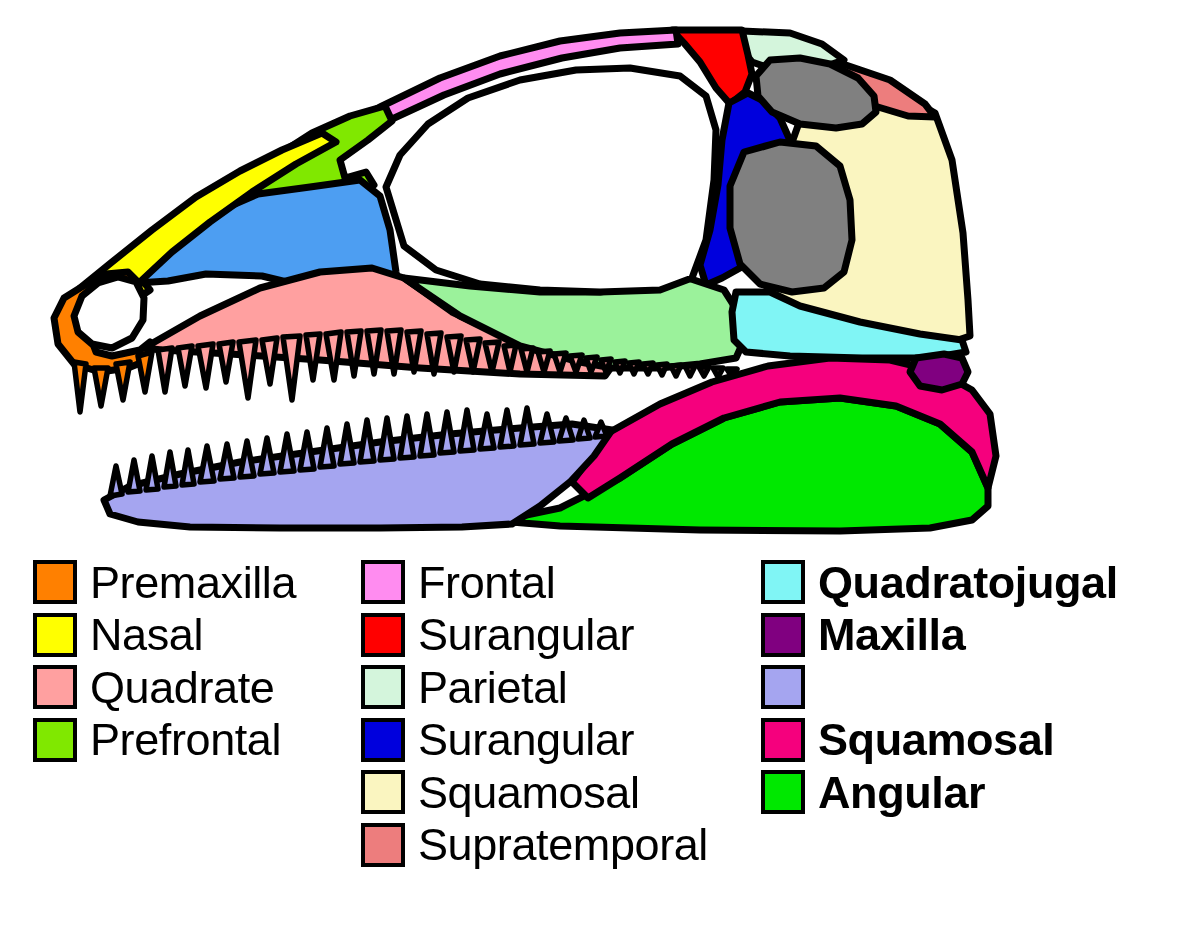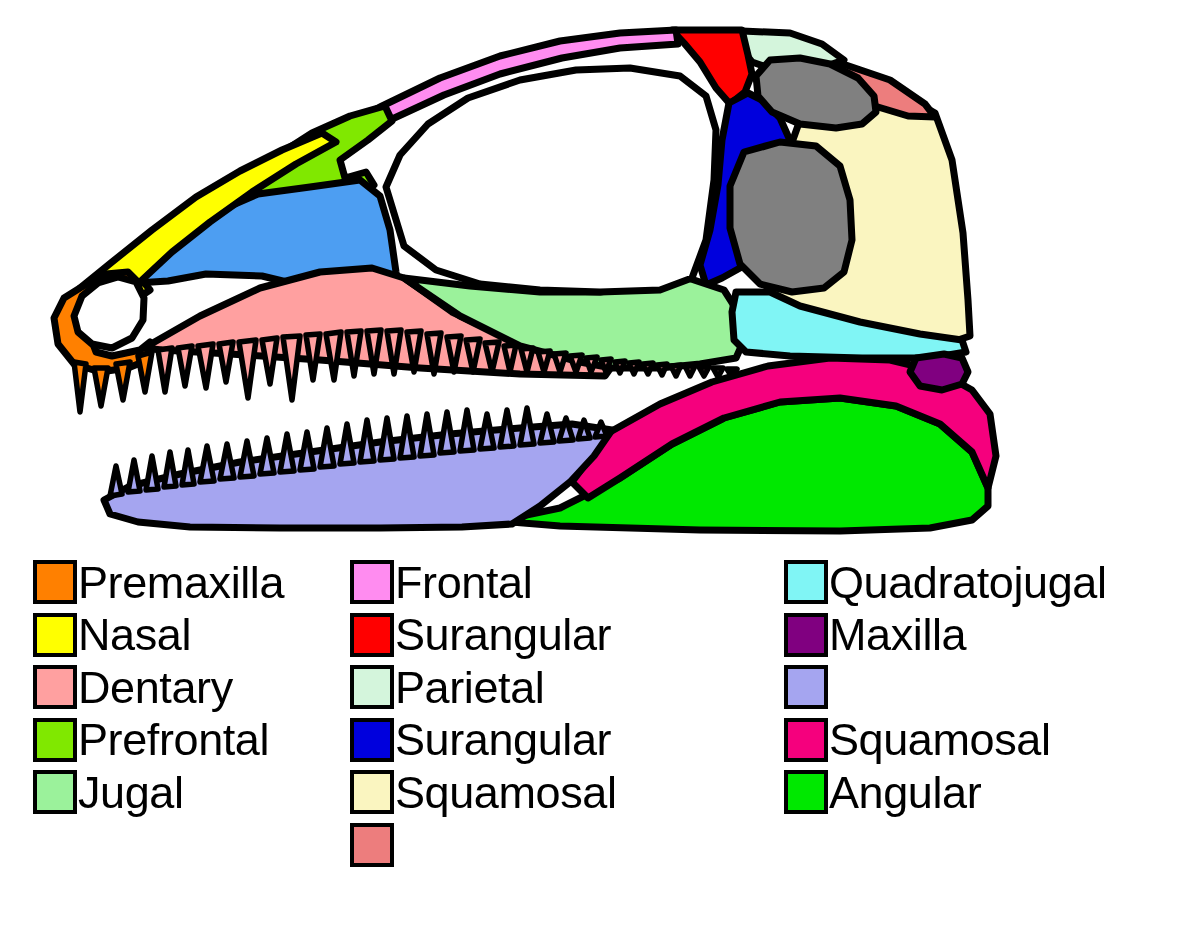--- a/index.html
+++ b/index.html
@@ -57,42 +57,42 @@
     left: 0;
     top: 556px;
     width: 1199px;
     height: 383px;
   }
   .legend-column {
     position: absolute;
     top: 0;
   }
   #legend-column-1 { left: 33px;  width: 330px; }
-  #legend-column-2 { left: 350px; width: 420px; text-align: right; }
-  #legend-column-3 { left: 784px; width: 385px; }
+  #legend-column-2 { left: 361px; width: 420px; text-align: right; }
+  #legend-column-3 { left: 761px; width: 385px; font-weight: bold; }
 
   .legend-row {
     display: flex;
     align-items: center;
     height: 52.5px;
   }
   .legend-swatch {
     width: 36px;
     height: 36px;
     border: 4px solid #000000;
     box-sizing: content-box;
     flex: 0 0 auto;
   }
   .legend-label {
     font-family: "Liberation Sans", sans-serif;
     font-size: 45px;
     line-height: 45px;
     color: #000000;
     white-space: nowrap;
-    margin-left: 1px;
+    margin-left: 13px;
     letter-spacing: -0.4px;
   }
 </style>
 </head>
 <body>
 
 <div id="page">
 
   <div id="skull-figure">
     <svg id="skull-svg" viewBox="0 0 1199 556" xmlns="http://www.w3.org/2000/svg">
@@ -256,30 +256,26 @@
         <div class="legend-row">
           <span class="legend-swatch" style="background-color: rgb(255, 128, 0);"></span>
           <span class="legend-label">Premaxilla</span>
         </div>
         <div class="legend-row">
           <span class="legend-swatch" style="background-color: rgb(255, 255, 0);"></span>
           <span class="legend-label">Nasal</span>
         </div>
         <div class="legend-row">
           <span class="legend-swatch" style="background-color: rgb(255, 160, 160);"></span>
-          <span class="legend-label">Dentary</span>
+          <span class="legend-label">Quadrate</span>
         </div>
         <div class="legend-row">
           <span class="legend-swatch" style="background-color: rgb(128, 232, 0);"></span>
           <span class="legend-label">Prefrontal</span>
         </div>
-        <div class="legend-row">
-          <span class="legend-swatch" style="background-color: rgb(155, 242, 155);"></span>
-          <span class="legend-label">Jugal</span>
-        </div>
       </div>
     <div class="legend-column" id="legend-column-2">
         <div class="legend-row">
           <span class="legend-swatch" style="background-color: rgb(255, 140, 240);"></span>
           <span class="legend-label">Frontal</span>
         </div>
         <div class="legend-row">
           <span class="legend-swatch" style="background-color: rgb(255, 0, 0);"></span>
           <span class="legend-label">Surangular</span>
         </div>
@@ -290,20 +286,21 @@
         <div class="legend-row">
           <span class="legend-swatch" style="background-color: rgb(0, 0, 221);"></span>
           <span class="legend-label">Surangular</span>
         </div>
         <div class="legend-row">
           <span class="legend-swatch" style="background-color: rgb(250, 245, 192);"></span>
           <span class="legend-label">Squamosal</span>
         </div>
         <div class="legend-row">
           <span class="legend-swatch" style="background-color: rgb(237, 125, 125);"></span>
+          <span class="legend-label">Supratemporal</span>
         </div>
       </div>
     <div class="legend-column" id="legend-column-3">
         <div class="legend-row">
           <span class="legend-swatch" style="background-color: rgb(128, 245, 245);"></span>
           <span class="legend-label">Quadratojugal</span>
         </div>
         <div class="legend-row">
           <span class="legend-swatch" style="background-color: rgb(128, 0, 128);"></span>
           <span class="legend-label">Maxilla</span>

